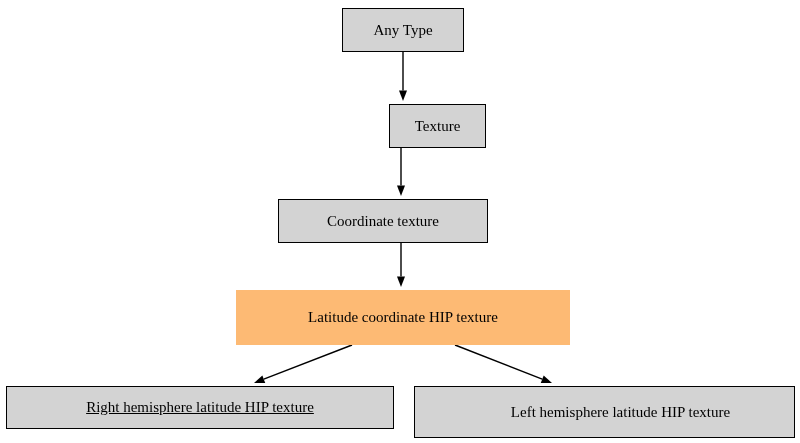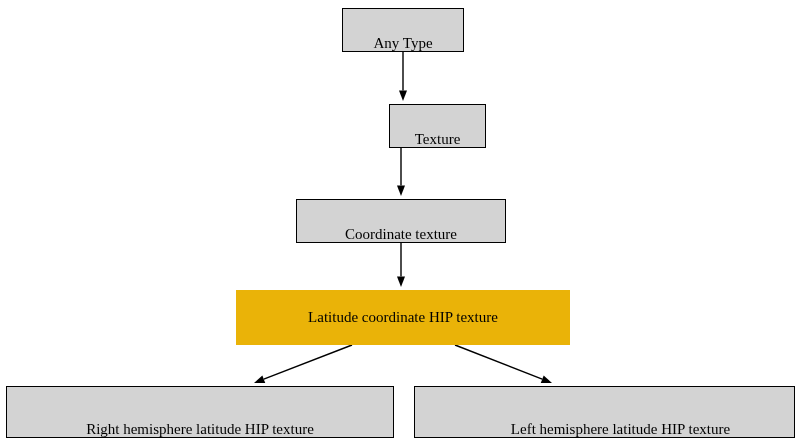--- a/index.html
+++ b/index.html
@@ -31,24 +31,23 @@
     align-items: center;
     justify-content: center;
     text-align: center;
     color: #000000;
     line-height: 1.1;
     white-space: nowrap;
   }
   .node.gray {
     background: #d3d3d3;
     border: 1.3px solid #000000;
-    align-items: flex-end;
   }
   .node.highlight {
-    background: #eab308;
+    background: #fdba74;
     border: none;
   }
   .node-label {
     display: block;
   }
 </style>
 </head>
 <body>
 
 <div id="canvas">
@@ -76,27 +75,27 @@
       </g>
     </svg>
 
   <div id="node-layer">
       <div class="node gray" style="left: 342px; top: 8px; width: 122px; height: 44px; font-size: 15px;">
         <span class="node-label">Any Type</span>
       </div>
       <div class="node gray" style="left: 352px; top: 104px; width: 97px; height: 44px; font-size: 15px; margin-left: 37px;">
         <span class="node-label">Texture</span>
       </div>
-      <div class="node gray" style="left: 296px; top: 199px; width: 210px; height: 44px; font-size: 15px;">
+      <div class="node gray" style="left: 278px; top: 199px; width: 210px; height: 44px; font-size: 15px;">
         <span class="node-label">Coordinate texture</span>
       </div>
       <div class="node highlight" style="left: 236px; top: 290px; width: 334px; height: 55px; font-size: 15px;">
         <span class="node-label">Latitude coordinate HIP texture</span>
       </div>
-      <div class="node gray" style="left: 6px; top: 386px; width: 388px; height: 52px; font-size: 15px;">
+      <div class="node gray" style="left: 6px; top: 386px; width: 388px; height: 43px; font-size: 15px; text-decoration: underline;">
         <span class="node-label">Right hemisphere latitude HIP texture</span>
       </div>
       <div class="node gray" style="left: 414px; top: 386px; width: 381px; height: 52px; font-size: 15px; padding-left: 32px;">
         <span class="node-label">Left hemisphere latitude HIP texture</span>
       </div>
     </div>
 
 </div>
 
 </body></html>

